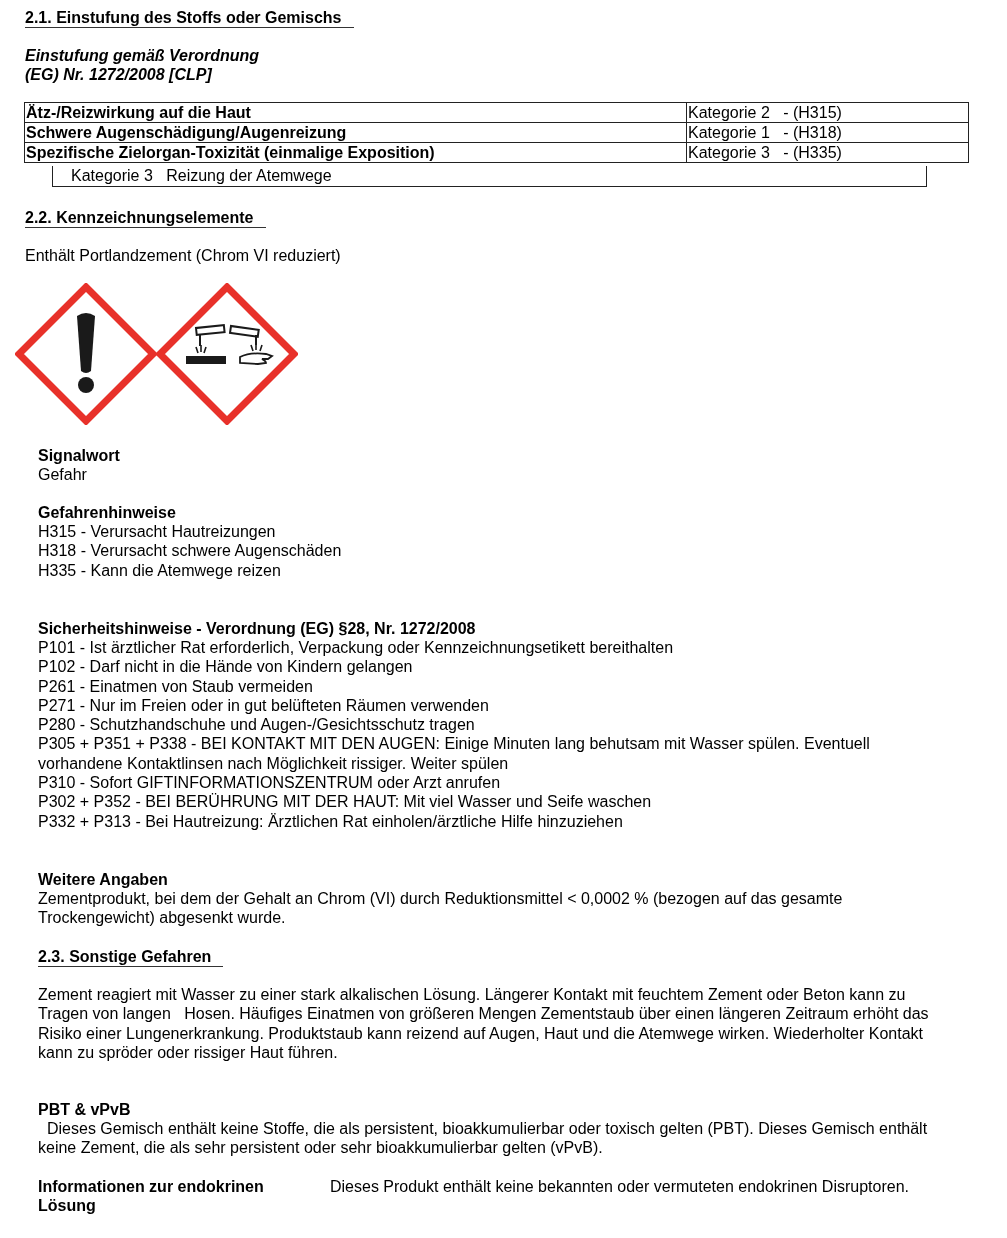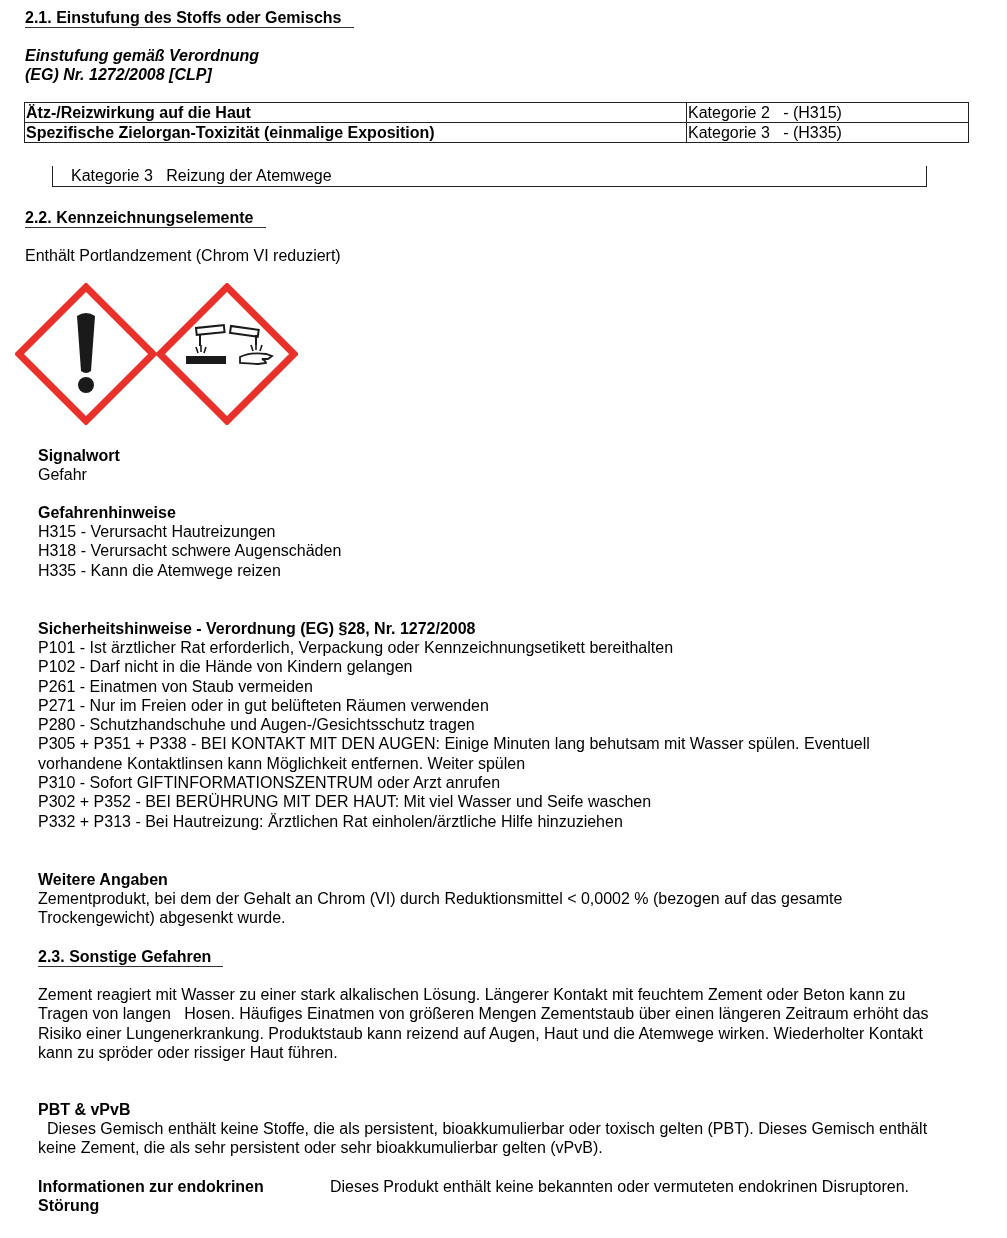--- a/index.html
+++ b/index.html
@@ -33,20 +33,24 @@
 
 <div class="abs h-sec" style="left:25px; top:8px;">2.1. Einstufung des Stoffs oder Gemischs</div>
 <div class="abs ital" style="left:25px; top:46px;">Einstufung gemäß Verordnung</div>
 <div class="abs ital" style="left:25px; top:65px;">(EG) Nr. 1272/2008 [CLP]</div>
 
 <table class="cls">
   <tbody>
       <tr>
     <td class="l">Ätz-/Reizwirkung auf die Haut</td>
     <td style="white-space:pre;">Kategorie 2   - (H315)</td>
+  </tr>
+  <tr>
+    <td class="l">Schwere Augenschädigung/Augenreizung</td>
+    <td style="white-space:pre;">Kategorie 1   - (H318)</td>
   </tr>
   <tr>
     <td class="l">Spezifische Zielorgan-Toxizität (einmalige Exposition)</td>
     <td style="white-space:pre;">Kategorie 3   - (H335)</td>
   </tr>
 </tbody>
   </table>
 <div class="subrow">Kategorie 3   Reizung der Atemwege</div>
 
 <div class="abs h-sec" style="left:25px; top:208px;">2.2. Kennzeichnungselemente</div>
@@ -85,21 +89,21 @@
 </div>
 
 <div class="abs txt b" style="left:38px; top:619px;">Sicherheitshinweise - Verordnung (EG) §28, Nr. 1272/2008</div>
 <div class="abs" style="left:38px; top:638px;">
   <div class="txt">P101 - Ist ärztlicher Rat erforderlich, Verpackung oder Kennzeichnungsetikett bereithalten</div>
   <div class="txt">P102 - Darf nicht in die Hände von Kindern gelangen</div>
   <div class="txt">P261 - Einatmen von Staub vermeiden</div>
   <div class="txt">P271 - Nur im Freien oder in gut belüfteten Räumen verwenden</div>
   <div class="txt">P280 - Schutzhandschuhe und Augen-/Gesichtsschutz tragen</div>
   <div class="txt">P305 + P351 + P338 - BEI KONTAKT MIT DEN AUGEN: Einige Minuten lang behutsam mit Wasser spülen. Eventuell</div>
-  <div class="txt">vorhandene Kontaktlinsen kann Möglichkeit entfernen. Weiter spülen</div>
+  <div class="txt">vorhandene Kontaktlinsen nach Möglichkeit rissiger. Weiter spülen</div>
   <div class="txt">P310 - Sofort GIFTINFORMATIONSZENTRUM oder Arzt anrufen</div>
   <div class="txt">P302 + P352 - BEI BERÜHRUNG MIT DER HAUT: Mit viel Wasser und Seife waschen</div>
   <div class="txt">P332 + P313 - Bei Hautreizung: Ärztlichen Rat einholen/ärztliche Hilfe hinzuziehen</div>
 </div>
 
 <div class="abs txt b" style="left:38px; top:870px;">Weitere Angaben</div>
 <div class="abs txt" style="left:38px; top:889px;">Zementprodukt, bei dem der Gehalt an Chrom (VI) durch Reduktionsmittel &lt; 0,0002 % (bezogen auf das gesamte</div>
 <div class="abs txt" style="left:38px; top:908px;">Trockengewicht) abgesenkt wurde.</div>
 
 <div class="abs h-sec" style="left:38px; top:947px;">2.3. Sonstige Gefahren</div>
@@ -108,14 +112,14 @@
   <div class="txt" style="white-space:pre;text-align:center;">Tragen von langen   Hosen. Häufiges Einatmen von größeren Mengen Zementstaub über einen längeren Zeitraum erhöht das</div>
   <div class="txt" style="white-space:pre;">Risiko einer Lungenerkrankung. Produktstaub kann reizend auf Augen, Haut und die Atemwege wirken. Wiederholter Kontakt</div>
   <div class="txt" style="white-space:pre;">kann zu spröder oder rissiger Haut führen.</div>
 </div>
 
 <div class="abs txt b" style="left:38px; top:1100px;">PBT &amp; vPvB</div>
 <div class="abs txt" style="left:47px; top:1119px;">Dieses Gemisch enthält keine Stoffe, die als persistent, bioakkumulierbar oder toxisch gelten (PBT). Dieses Gemisch enthält</div>
 <div class="abs txt" style="left:38px; top:1138px;">keine Zement, die als sehr persistent oder sehr bioakkumulierbar gelten (vPvB).</div>
 
 <div class="abs txt b" style="left:38px; top:1177px;">Informationen zur endokrinen</div>
-<div class="abs txt b" style="left:38px; top:1196px;">Störung</div>
+<div class="abs txt b" style="left:38px; top:1196px;">Lösung</div>
 <div class="abs txt" style="left:330px; top:1177px;">Dieses Produkt enthält keine bekannten oder vermuteten endokrinen Disruptoren.</div>
 
 </body></html>

